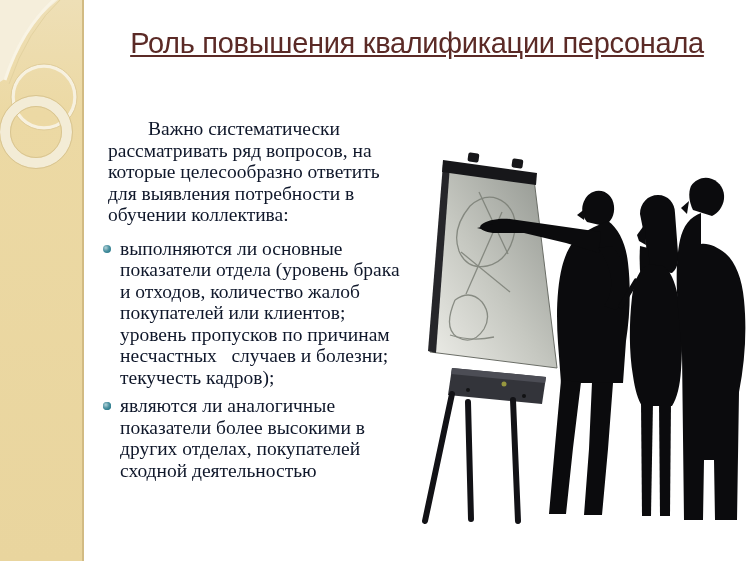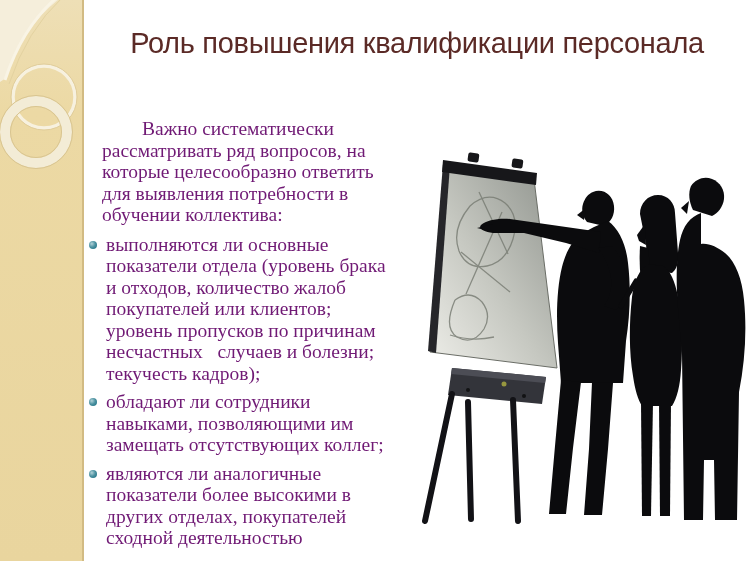--- a/index.html
+++ b/index.html
@@ -13,29 +13,30 @@
     background:linear-gradient(180deg,#eedfb6 0%, #ecd9a4 20%, #e9d59e 100%);
     border-right:2px solid #d2bb83;
   }
   .sidebar svg { position:absolute; left:0; top:0; }
   
   .title {
     position:absolute; left:84px; top:21px; width:666px;
     text-align:center; font-family:"Liberation Sans", sans-serif;
     color:#5b2a26; font-size:29px; line-height:45px; font-weight:400;
     letter-spacing:-0.3px;
+    text-decoration:underline;
   }
   
   .bodytext {
-    position:absolute; left:102px; top:118px; width:326px;
-    color:#701a75; font-size:19.5px; line-height:21.5px;
+    position:absolute; left:108px; top:118px; width:326px;
+    color:#0f172a; font-size:19.5px; line-height:21.5px;
   }
   .pre { white-space:pre-line; }
   .intro { margin:0 0 8px 0; text-indent:40px; }
-  ul.blist { list-style:none; margin:4px; padding:0; }
+  ul.blist { list-style:none; margin:12px; padding:0; }
   ul.blist li { position:relative; margin:0 0 7px 0; }
   .dot {
     position:absolute; left:-17px; top:7px; width:8px; height:8px;
     border-radius:50%;
     background:radial-gradient(circle at 35% 35%, #b2d2d8 0%, #4e93a2 45%, #2e7d8e 75%);
   }
   
   .illus { position:absolute; left:0; top:0; pointer-events:none; }
 </style>
 </head>
@@ -76,23 +77,20 @@
         <span class="pre">выполняются ли основные
 показатели отдела (уровень брака
 и отходов, количество жалоб
 покупателей или клиентов;
 уровень пропусков по причинам
 несчастных &nbsp; случаев и болезни;
 текучесть кадров);</span>
       </li>
       <li>
         <span class="dot"></span>
-        <span class="pre">обладают ли сотрудники
-навыками, позволяющими им
-замещать отсутствующих коллег;</span>
       </li>
       <li>
         <span class="dot"></span>
         <span class="pre">являются ли аналогичные
 показатели более высокими в
 других отделах, покупателей
 сходной деятельностью</span>
       </li>
     </ul>
   </div>

